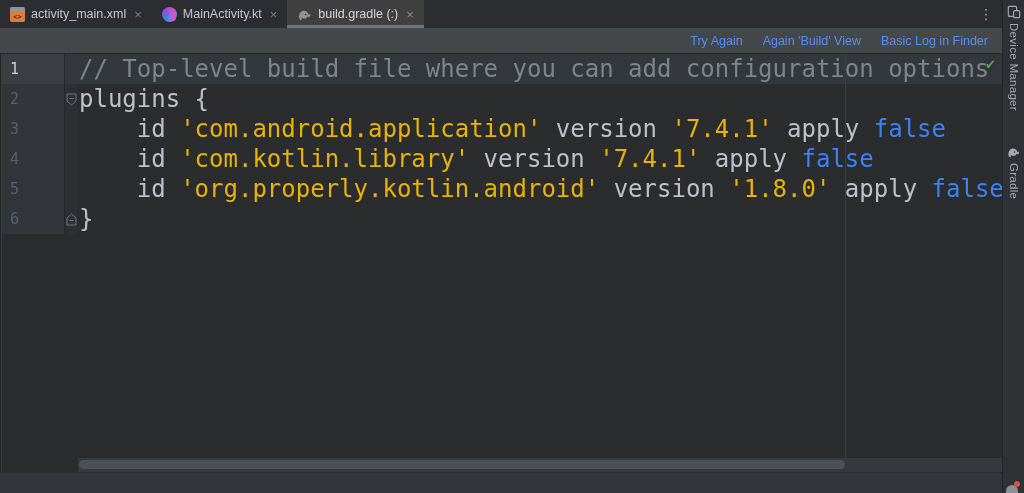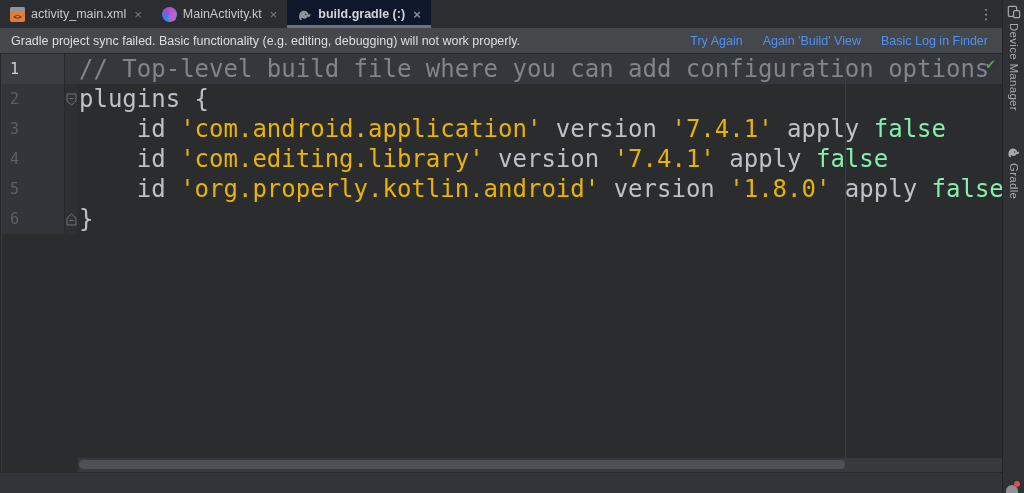--- a/index.html
+++ b/index.html
@@ -7,21 +7,21 @@
               font-family:"Liberation Sans", sans-serif; }
   .app { position:relative; width:1024px; height:493px; display:flex; }
 
   
   .main { width:1002px; display:flex; flex-direction:column; }
 
   
   .tabbar { height:28px; background:#2b2d30; display:flex; align-items:stretch; }
   .tab { display:flex; align-items:center; gap:6px; padding:0 10px 0 10px;
          color:#c6c8ce; font-size:12.5px; position:relative; cursor:default; }
-  .tab.active { background:#0f172a; color:#d3d5da;font-weight:bold; }
+  .tab.active { background:#404040; color:#d3d5da; }
   .tab.active .underline { position:absolute; left:0; right:0; bottom:0; height:3px; background:#6e747d; }
   .tab .close { color:#7b8085; font-size:13px; margin-left:2px; }
   .tab.active .close { color:#8b9096; }
   .tab-icon { width:15px; height:15px; display:inline-block; position:relative; flex:0 0 auto; }
   
   .icon-layout { background:#87725f; border-radius:2px; overflow:hidden; }
   .icon-layout .top { position:absolute; top:0; left:0; right:0; height:6px; background:#8f959c; }
   .icon-layout .bottom { position:absolute; bottom:0; left:0; right:0; height:10px; background:#e07c38;
         color:#402a14; font-size:7px; font-weight:bold; text-align:center; line-height:10px;
         font-family:"DejaVu Sans Mono", monospace; }
@@ -50,21 +50,21 @@
   .gutter-cell { width:64px; flex:0 0 auto; background:#323539; color:#5c6167;
                  font-size:15px; padding-left:10px; }
   .code-row.active .gutter-cell { background:#3a3d41; color:#ced0d6; }
   .fold-cell { width:13px; flex:0 0 auto; background:#2d2f32; border-left:1px solid #272829;
                display:flex; align-items:center; justify-content:center; }
   .code-row.active .fold-cell { background:#34373b; }
   .code-cell { flex:1; font-size:24px; color:#bec1c7; padding-left:2px; overflow:hidden; }
   .tok-comment { color:#80858c; }
   .tok-plain   { color:#bec1c7;margin-top:31px; }
   .tok-string  { color:#eab308; }
-  .tok-keyword { color:#86efac; }
+  .tok-keyword { color:#3b82f6; }
 
   .margin-guide { position:absolute; left:845px; top:0; bottom:14px; width:1px;
                   background:#3c3f42; z-index:2; }
   .inspection-check { position:absolute; top:4px; right:6px; z-index:6; color:#57a55c;
                       font-size:13px; line-height:13px;
                       text-shadow:0 0 4px rgba(42,44,46,.9); }
 
   
   .hscroll-track { position:absolute; left:78px; right:0; bottom:0; height:14px;
                    background:#37393c; z-index:4; }
@@ -116,38 +116,37 @@
           </svg>
         </span>
         <span>build.gradle (:)</span>
         <span class="close">×</span>
         <span class="underline"></span>
       </div>
       <div class="kebab">⋮</div>
     </div>
 
     <div class="banner">
-      <span class="banner-msg">Gradle project sync failed. Basic functionality (e.g. editing, debugging) will not work properly.</span>
       <span class="banner-actions">
           <a href="#">Try Again</a>
           <a href="#">Again 'Build' View</a>
           <a href="#">Basic Log in Finder</a>
         </span>
     </div>
 
     <div class="editor">
       <div class="left-edge"></div>
       <div>
           <div class="code-row active"><span class="gutter-cell">1</span><span class="fold-cell"></span><span class="code-cell"><span class="tok-comment">// Top-level build file where you can add configuration options common to all sub-pr</span></span></div>
           <div class="code-row"><span class="gutter-cell">2</span><span class="fold-cell"><svg width="11" height="13" viewBox="0 0 11 13">
                 <polygon points="1,1 10,1 10,8 5.5,12 1,8" fill="#2f3236" stroke="#6f747b"></polygon>
                 <line x1="3.5" y1="5.5" x2="7.5" y2="5.5" stroke="#6f747b"></line>
               </svg></span><span class="code-cell"><span class="tok-plain">plugins {</span></span></div>
           <div class="code-row"><span class="gutter-cell">3</span><span class="fold-cell"></span><span class="code-cell"><span class="tok-plain">    id </span><span class="tok-string">'com.android.application'</span><span class="tok-plain"> version </span><span class="tok-string">'7.4.1'</span><span class="tok-plain"> apply </span><span class="tok-keyword">false</span></span></div>
-          <div class="code-row"><span class="gutter-cell">4</span><span class="fold-cell"></span><span class="code-cell"><span class="tok-plain">    id </span><span class="tok-string">'com.editing.library'</span><span class="tok-plain"> version </span><span class="tok-string">'7.4.1'</span><span class="tok-plain"> apply </span><span class="tok-keyword">false</span></span></div>
+          <div class="code-row"><span class="gutter-cell">4</span><span class="fold-cell"></span><span class="code-cell"><span class="tok-plain">    id </span><span class="tok-string">'com.kotlin.library'</span><span class="tok-plain"> version </span><span class="tok-string">'7.4.1'</span><span class="tok-plain"> apply </span><span class="tok-keyword">false</span></span></div>
           <div class="code-row"><span class="gutter-cell">5</span><span class="fold-cell"></span><span class="code-cell"><span class="tok-plain">    id </span><span class="tok-string">'org.properly.kotlin.android'</span><span class="tok-plain"> version </span><span class="tok-string">'1.8.0'</span><span class="tok-plain"> apply </span><span class="tok-keyword">false</span></span></div>
           <div class="code-row"><span class="gutter-cell">6</span><span class="fold-cell"><svg width="11" height="13" viewBox="0 0 11 13">
                 <polygon points="1,12 10,12 10,5 5.5,1 1,5" fill="#2f3236" stroke="#6f747b"></polygon>
                 <line x1="3.5" y1="7.5" x2="7.5" y2="7.5" stroke="#6f747b"></line>
               </svg></span><span class="code-cell"><span class="tok-plain">}</span></span></div>
         </div>
       <div class="margin-guide"></div>
       <div class="inspection-check">✔</div>
       <div class="hscroll-track">
         <div class="hscroll-thumb"></div>

